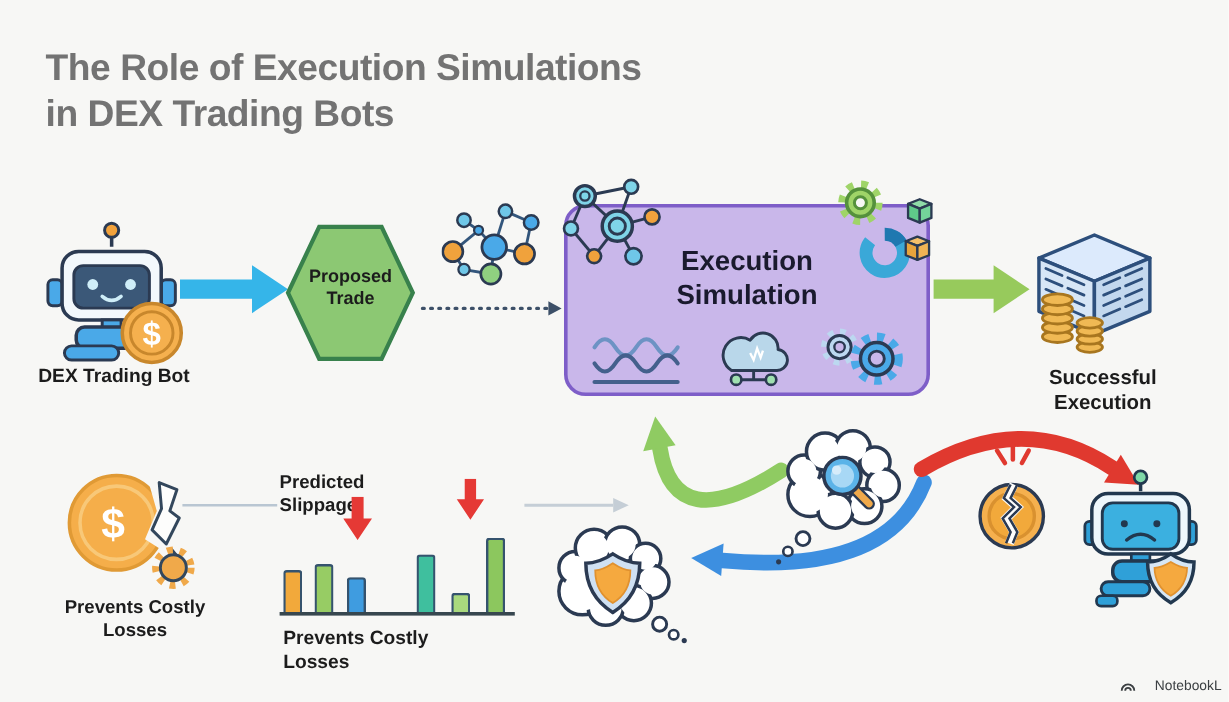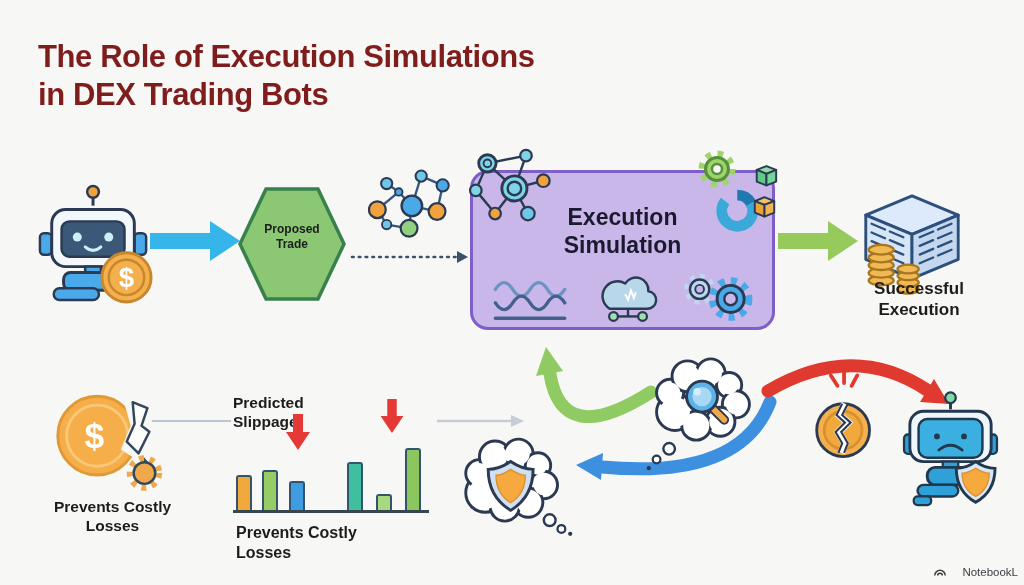--- a/index.html
+++ b/index.html
@@ -8,24 +8,24 @@
     background:#f7f7f5;
     font-family:"Liberation Sans", sans-serif;
   }
   .abs{position:absolute;}
   .lbl{
     font-weight:700;color:#1c1c1c;text-align:center;
     white-space:pre-line;line-height:1.22;
   }
   #title{
     left:38px;top:38px;width:620px;
-    font-weight:700;color:#7f1d1d;font-size:31px;line-height:1.24;
+    font-weight:700;color:#737373;font-size:31px;line-height:1.24;
     letter-spacing:-0.4px;text-align:left;white-space:pre-line;
   }
-  .hex-label{font-size:12px;}
+  .hex-label{font-size:15px;}
   #sim-box{
     left:470px;top:170px;width:305px;height:160px;
     background:#c9b7ea;border:3px solid #7e5ec8;border-radius:18px;
     box-sizing:border-box;
   }
   #sim-title{
     left:520px;top:203px;width:205px;
     font-size:23px;font-weight:700;color:#1a1a2e;
   }
   #slippage-chart{
@@ -95,20 +95,21 @@
     <circle cx="42" cy="56" r="4.6" fill="#cfeef8"></circle>
     <circle cx="74" cy="56" r="4.6" fill="#cfeef8"></circle>
     <path d="M50 66 Q58 73 66 66" fill="none" stroke="#cfeef8" stroke-width="3" stroke-linecap="round"></path>
     <rect x="50" y="86" width="16" height="7" fill="#4aa9e8" stroke="#2b3a52" stroke-width="2.5"></rect>
     <rect x="28" y="92" width="52" height="18" rx="7" fill="#4aa9e8" stroke="#2b3a52" stroke-width="3"></rect>
     <rect x="18" y="108" width="46" height="12" rx="6" fill="#4aa9e8" stroke="#2b3a52" stroke-width="2.5"></rect>
     <circle cx="92" cy="97" r="25" fill="#f5b04e" stroke="#c8872c" stroke-width="3"></circle>
     <circle cx="92" cy="97" r="18" fill="none" stroke="#c8872c" stroke-width="2.5"></circle>
     <text x="92" y="107" text-anchor="middle" font-size="28" font-weight="700" fill="#ffffff">$</text>
   </svg>
+  <div class="abs lbl" style="left:25px;top:304px;width:140px;font-size:16px">DEX Trading Bot</div>
 
   <svg class="abs" style="left:237px;top:186px" width="110" height="116" viewBox="0 0 110 116">
     <polygon points="29,3 81,3 107,58 81,113 29,113 3,58" fill="#8cc873" stroke="#38814c" stroke-width="3.5"></polygon>
   </svg>
   <div class="abs lbl hex-label" style="left:247px;top:222px;width:90px">Proposed
 Trade</div>
 
   <svg class="abs" style="left:368px;top:168px" width="84" height="74" viewBox="0 0 90 78">
     <g stroke="#33567c" stroke-width="2.5">
       <line x1="20" y1="16" x2="33" y2="25"></line>
@@ -231,21 +232,21 @@
         <ellipse cx="22" cy="84" rx="13" ry="5"></ellipse>
       <ellipse cx="22" cy="76" rx="13" ry="5"></ellipse>
         <ellipse cx="22" cy="68" rx="13" ry="5"></ellipse>
       <ellipse cx="22" cy="60" rx="13" ry="5"></ellipse>
       <ellipse cx="50" cy="101" rx="11" ry="4.5"></ellipse>
         <ellipse cx="50" cy="94" rx="11" ry="4.5"></ellipse>
       <ellipse cx="50" cy="87" rx="11" ry="4.5"></ellipse>
         <ellipse cx="50" cy="80" rx="11" ry="4.5"></ellipse>
     </g>
   </svg>
-  <div class="abs lbl" style="left:859px;top:279px;width:120px;font-size:17px">Successful
+  <div class="abs lbl" style="left:859px;top:305px;width:120px;font-size:17px">Successful
 Execution</div>
 
   <svg class="abs" style="left:46px;top:392px" width="128" height="104" viewBox="0 0 130 105">
     <circle cx="52" cy="44" r="40" fill="#f5ae4a" stroke="#e09a35" stroke-width="3"></circle>
     <circle cx="52" cy="44" r="31" fill="none" stroke="#f8c878" stroke-width="3"></circle>
     <polygon points="78,6 110,16 104,40 112,46 98,72 76,58 86,34" fill="#f7f7f5"></polygon>
     <path d="M88,10 L103,16 L97,34 L105,40 L94,62 L82,50 L90,32 Z" fill="#fdfdfc" stroke="#33475c" stroke-width="2.5" stroke-linejoin="round"></path>
     <line x1="98" y1="66" x2="107" y2="77" stroke="#33475c" stroke-width="2.5" stroke-linecap="round"></line>
     <text x="49" y="57" text-anchor="middle" font-size="36" font-weight="700" fill="#ffffff">$</text>
     <circle cx="100" cy="82" r="15" fill="none" stroke="#f0a94a" stroke-width="6" stroke-dasharray="5 5.8"></circle>

